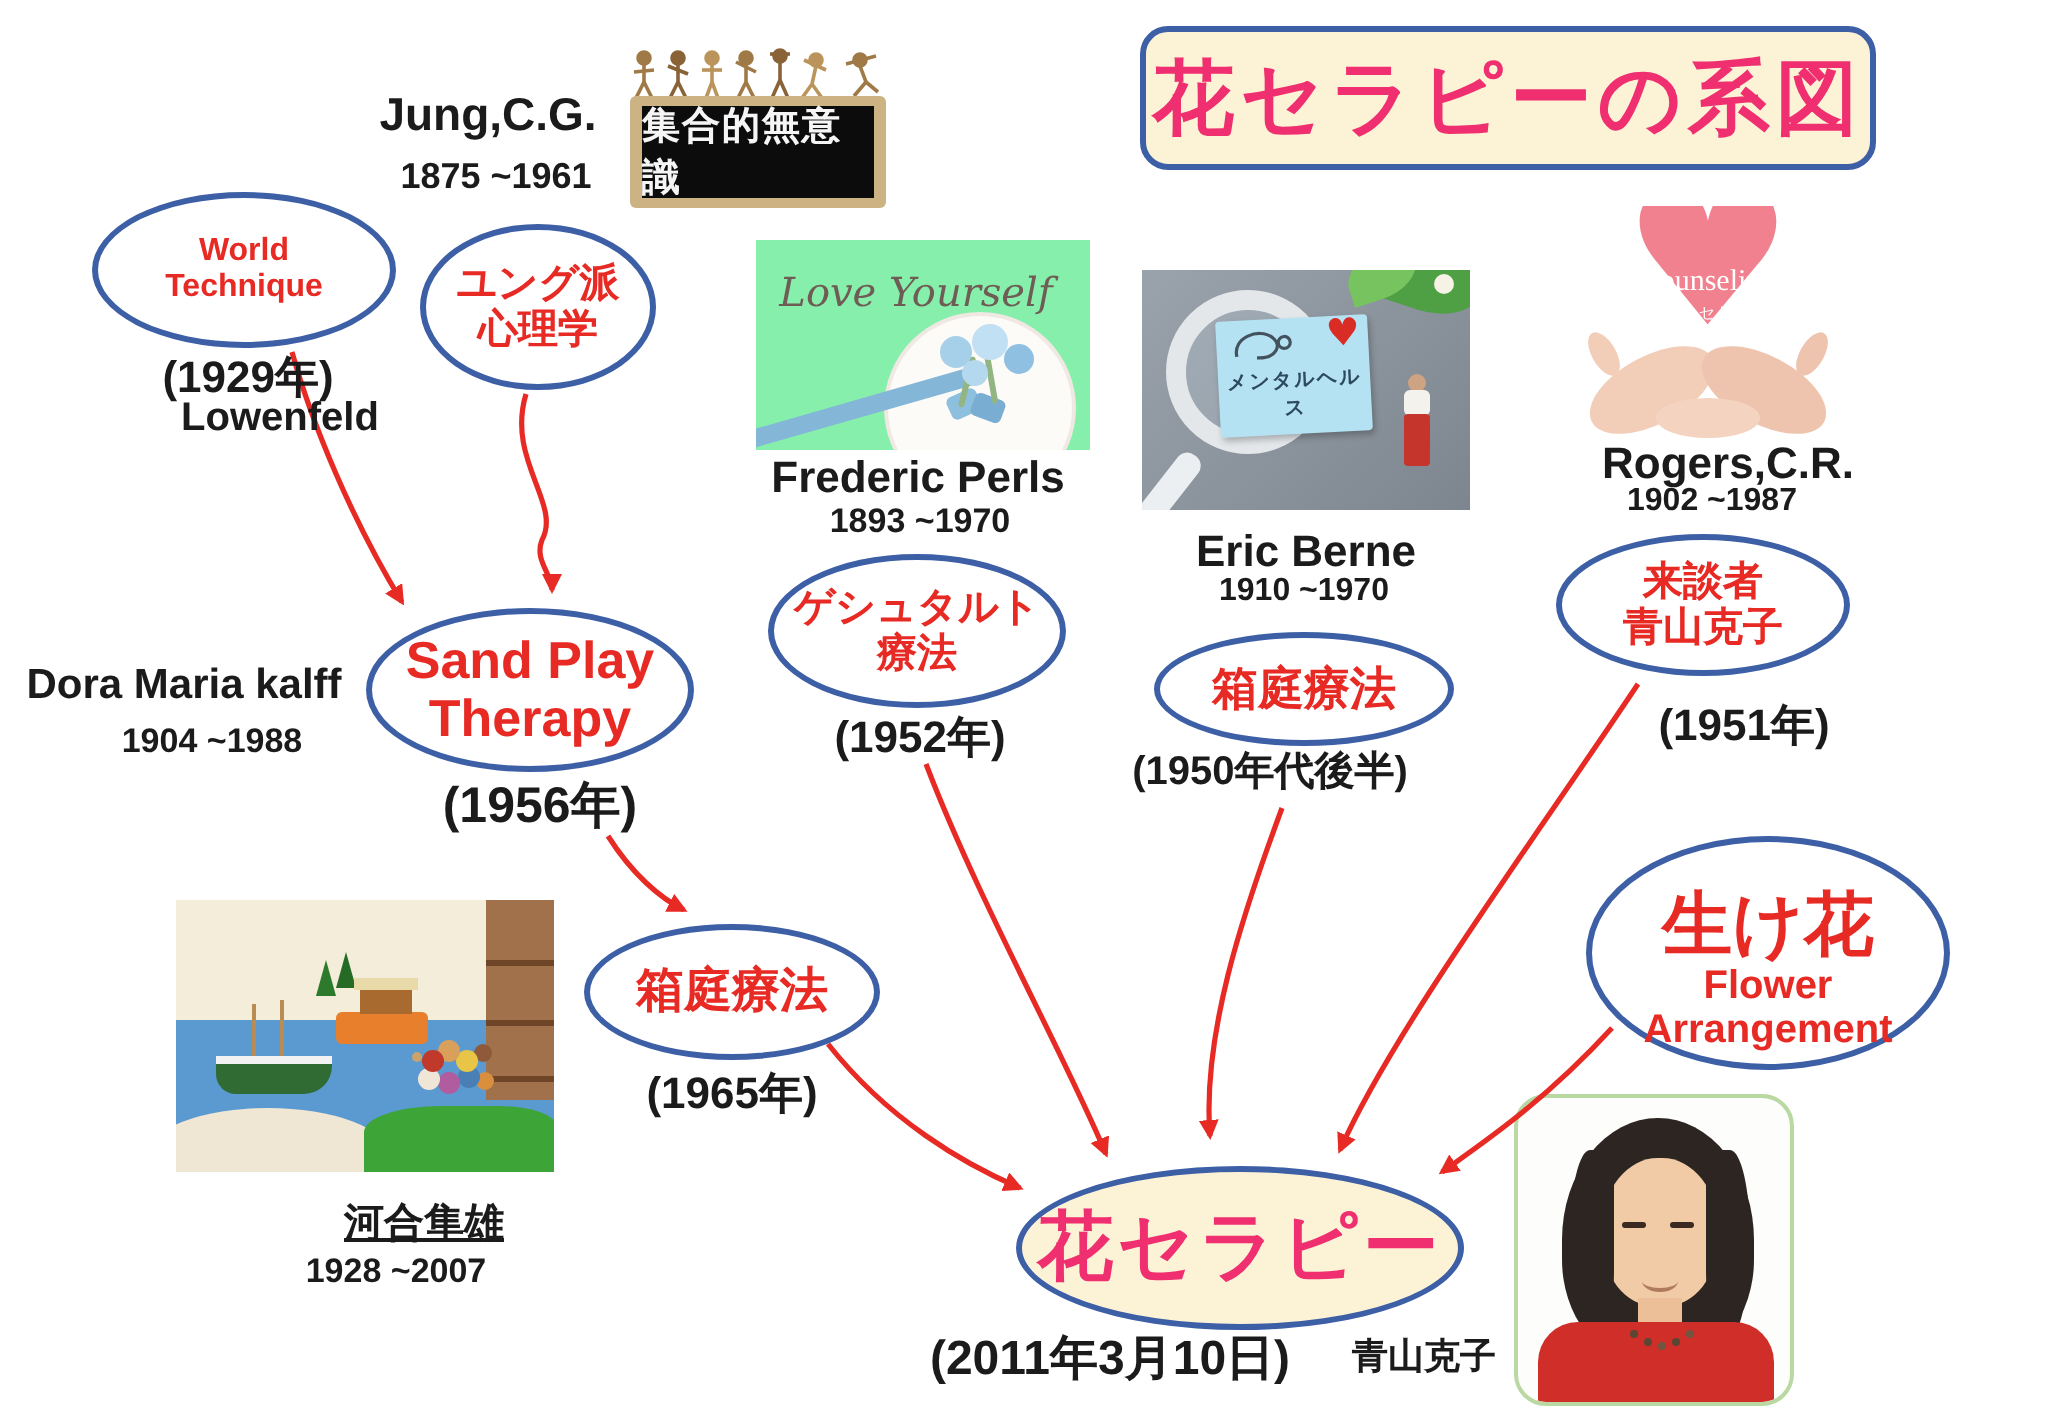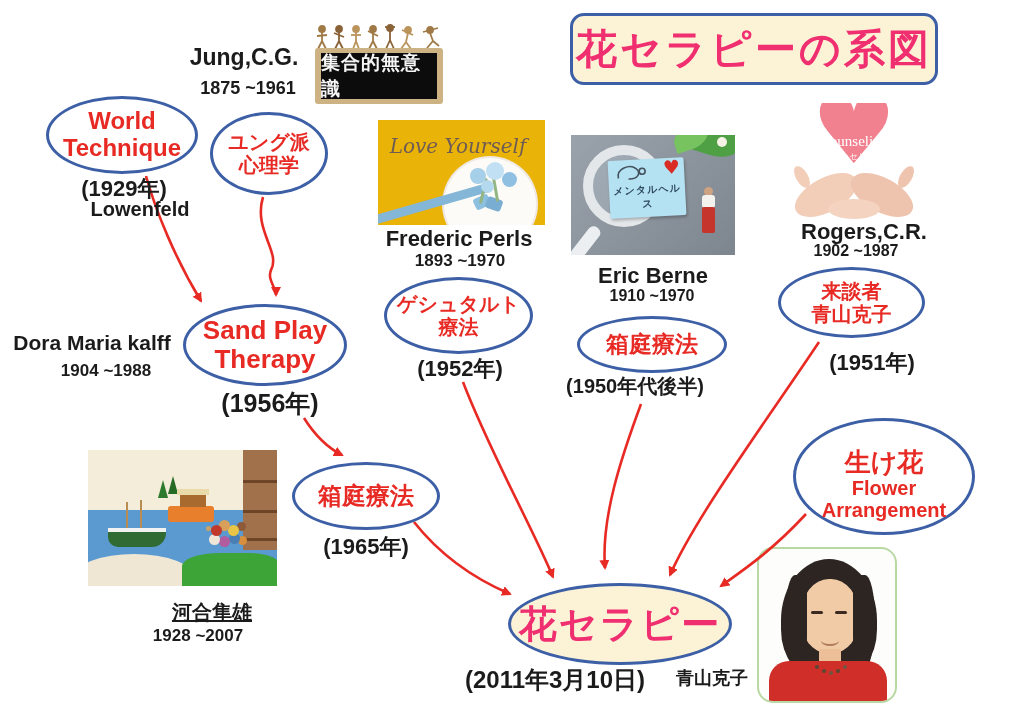--- a/index.html
+++ b/index.html
@@ -33,21 +33,21 @@
   }
   .title-text{color:var(--title-pink);font-size:41px;font-weight:bold;letter-spacing:3px;}
   .arrows{position:absolute;left:0;top:0;z-index:2;pointer-events:none;}
   .layer{z-index:3;}
   .img-mock{position:absolute;overflow:hidden;z-index:1;}
   
   .cu-board{position:absolute;left:2px;top:24px;right:2px;bottom:0;background:#cdb384;border-radius:3px;padding:5px 6px;box-sizing:border-box;}
   .cu-black{width:100%;height:100%;background:#0c0c0c;display:flex;align-items:center;justify-content:center;}
   .cu-text{color:#f5f5f5;font-weight:bold;font-size:19px;letter-spacing:1px;}
   
-  .love{background:#eab308;}
+  .love{background:#86efac;}
   .love-script{position:absolute;left:0;top:14px;width:160px;text-align:center;font-family:"DejaVu Serif","Liberation Serif",serif;font-style:italic;font-size:20px;color:#6f5c54;}
   .doily{position:absolute;left:66px;top:38px;width:92px;height:92px;background:#fdfbf7;border-radius:50%;box-shadow:0 0 0 2px #f0e8e2;}
   .ribbon{position:absolute;left:-12px;top:80px;width:125px;height:9px;background:#84b6d8;transform:rotate(-16deg);border-radius:4px;}
   .bow1{position:absolute;left:96px;top:76px;width:16px;height:12px;background:#8cc0de;border-radius:3px;transform:rotate(-25deg);}
   .bow2{position:absolute;left:108px;top:78px;width:16px;height:12px;background:#79aed2;border-radius:3px;transform:rotate(20deg);}
   .flower{position:absolute;border-radius:50%;}
   .stem{position:absolute;width:3px;height:26px;background:#92b583;border-radius:2px;}
   
   .mental{background:linear-gradient(135deg,#9aa2ab 0%,#868e97 70%,#7d858e 100%);}
   .leaf{position:absolute;background:#4f9f44;border-radius:60% 0 60% 0;}
@@ -179,21 +179,21 @@
       </g>
     </svg>
     <div class="cu-board">
       <div class="cu-black">
         <span class="cu-text">集合的無意識</span>
       </div>
     </div>
   </div>
 
   <div class="ellipse layer" style="left:46px;top:96px;width:152px;height:78px;">
-    <span class="node-label" style="font-size:24px;">World
+    <span class="node-label" style="font-size:16px;">World
 Technique</span>
   </div>
   <div class="blacktext year-text" style="left:68px;top:176px;width:112px;font-size:22px;">(1929年)</div>
   <div class="blacktext year-text" style="left:84px;top:198px;width:112px;font-size:20px;">Lowenfeld</div>
 
   <div class="ellipse layer" style="left:210px;top:112px;width:118px;height:83px;">
     <span class="node-label" style="font-size:20px;">ユング派
 心理学</span>
   </div>
 
@@ -268,21 +268,21 @@
   </div>
   <div class="blacktext year-text" style="left:548px;top:375px;width:174px;font-size:20px;">(1950年代後半)</div>
 
   <div class="ellipse layer" style="left:778px;top:267px;width:147px;height:71px;">
     <span class="node-label" style="font-size:20px;">来談者
 青山克子</span>
   </div>
   <div class="blacktext year-text" style="left:812px;top:350px;width:120px;font-size:22px;">(1951年)</div>
 
   <div class="ellipse layer" style="left:793px;top:418px;width:182px;height:117px;flex-direction:column;">
-    <span class="node-label" style="font-size:26px;margin-top:16px;">生け花</span>
+    <span class="node-label" style="font-size:35px;margin-top:16px;">生け花</span>
     <span class="node-label" style="font-size:20px;">Flower
 Arrangement</span>
   </div>
 
   <div class="ellipse layer" style="left:292px;top:462px;width:148px;height:68px;">
     <span class="node-label" style="font-size:24px;">箱庭療法</span>
   </div>
   <div class="blacktext year-text" style="left:308px;top:534px;width:116px;font-size:22px;">(1965年)</div>
 
   <div class="img-mock sandphoto" style="left:88px;top:450px;width:189px;height:136px;">

